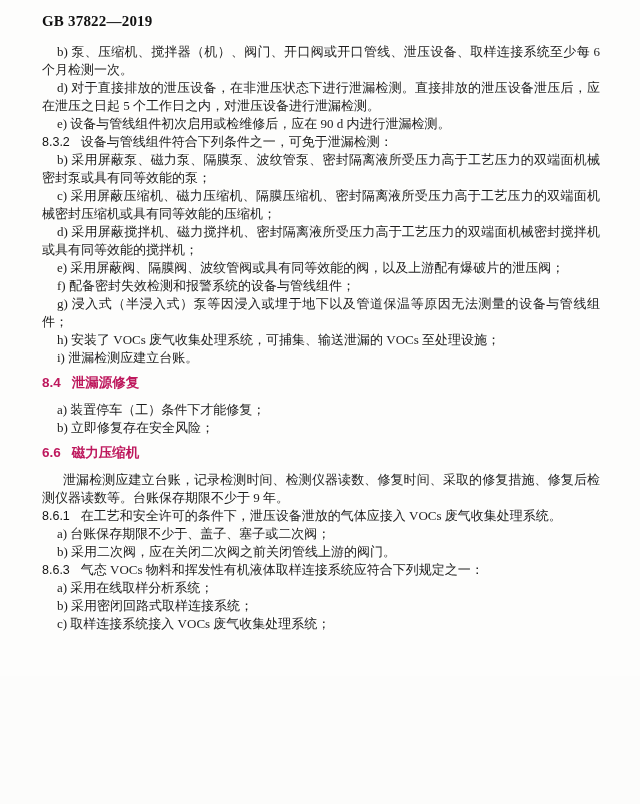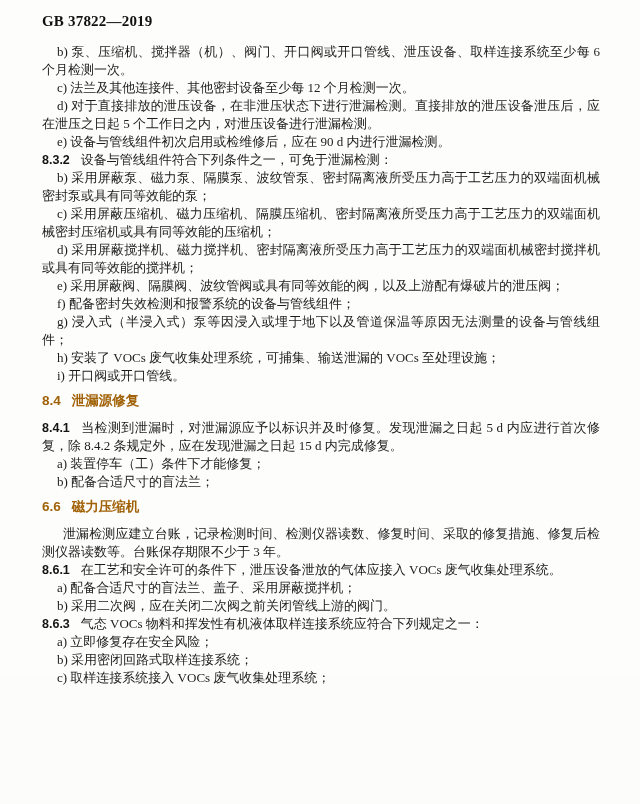--- a/index.html
+++ b/index.html
@@ -36,79 +36,77 @@
     text-indent: 15px;
   }
   p.para {
     text-indent: 21px;
   }
   p.clause {
     text-indent: 0;
   }
   .clause-num {
     font-family: "Liberation Sans", "DejaVu Sans", sans-serif;
-    font-weight: 700;
+    font-weight: 400;
     font-size: 12.5px;
     color: #141414;
     margin-right: 11px;
     white-space: nowrap;
   }
   h2.heading {
     margin: 7px 0 9px 0;
     font-size: 13.5px;
     font-weight: bold;
-    color: #a16207;
+    color: #be185d;
     line-height: 18px;
     font-family: "Liberation Sans", "DejaVu Sans", sans-serif;
   }
   h2.heading .heading-num {
     font-family: "Liberation Sans", "DejaVu Sans", sans-serif;
     margin-right: 11px;
   }
 </style>
 </head>
 <body>
 
 <div class="page">
   <div class="doc-header">GB 37822—2019</div>
 
   <div class="doc-body">
     <p class="li">b) 泵、压缩机、搅拌器（机）、阀门、开口阀或开口管线、泄压设备、取样连接系统至少每 6 个月检测一次。</p>
-    <p class="li">c) 法兰及其他连接件、其他密封设备至少每 12 个月检测一次。</p>
     <p class="li">d) 对于直接排放的泄压设备，在非泄压状态下进行泄漏检测。直接排放的泄压设备泄压后，应在泄压之日起 5 个工作日之内，对泄压设备进行泄漏检测。</p>
     <p class="li">e) 设备与管线组件初次启用或检维修后，应在 90 d 内进行泄漏检测。</p>
 
     <p class="clause"><span class="clause-num">8.3.2</span><span>设备与管线组件符合下列条件之一，可免于泄漏检测：</span></p>
 
     <p class="li">b) 采用屏蔽泵、磁力泵、隔膜泵、波纹管泵、密封隔离液所受压力高于工艺压力的双端面机械密封泵或具有同等效能的泵；</p>
     <p class="li">c) 采用屏蔽压缩机、磁力压缩机、隔膜压缩机、密封隔离液所受压力高于工艺压力的双端面机械密封压缩机或具有同等效能的压缩机；</p>
     <p class="li">d) 采用屏蔽搅拌机、磁力搅拌机、密封隔离液所受压力高于工艺压力的双端面机械密封搅拌机或具有同等效能的搅拌机；</p>
     <p class="li">e) 采用屏蔽阀、隔膜阀、波纹管阀或具有同等效能的阀，以及上游配有爆破片的泄压阀；</p>
     <p class="li">f) 配备密封失效检测和报警系统的设备与管线组件；</p>
     <p class="li">g) 浸入式（半浸入式）泵等因浸入或埋于地下以及管道保温等原因无法测量的设备与管线组件；</p>
     <p class="li">h) 安装了 VOCs 废气收集处理系统，可捕集、输送泄漏的 VOCs 至处理设施；</p>
-    <p class="li">i) 开口阀或开口管线。</p>
+    <p class="li">i) 泄漏检测应建立台账。</p>
 
     <h2 class="heading"><span class="heading-num">8.4</span><span>泄漏源修复</span></h2>
 
-    <p class="clause"><span class="clause-num">8.4.1</span><span>当检测到泄漏时，对泄漏源应予以标识并及时修复。发现泄漏之日起 5 d 内应进行首次修复，除 8.4.2 条规定外，应在发现泄漏之日起 15 d 内完成修复。</span></p>
 
     <p class="li">a) 装置停车（工）条件下才能修复；</p>
-    <p class="li">b) 配备合适尺寸的盲法兰；</p>
+    <p class="li">b) 立即修复存在安全风险；</p>
 
     <h2 class="heading"><span class="heading-num">6.6</span><span>磁力压缩机</span></h2>
 
-    <p class="para">泄漏检测应建立台账，记录检测时间、检测仪器读数、修复时间、采取的修复措施、修复后检测仪器读数等。台账保存期限不少于 3 年。</p>
+    <p class="para">泄漏检测应建立台账，记录检测时间、检测仪器读数、修复时间、采取的修复措施、修复后检测仪器读数等。台账保存期限不少于 9 年。</p>
 
 
     <p class="clause"><span class="clause-num">8.6.1</span><span>在工艺和安全许可的条件下，泄压设备泄放的气体应接入 VOCs 废气收集处理系统。</span></p>
 
-    <p class="li">a) 配备合适尺寸的盲法兰、盖子、采用屏蔽搅拌机；</p>
+    <p class="li">a) 台账保存期限不少于、盖子、塞子或二次阀；</p>
     <p class="li">b) 采用二次阀，应在关闭二次阀之前关闭管线上游的阀门。</p>
 
     <p class="clause"><span class="clause-num">8.6.3</span><span>气态 VOCs 物料和挥发性有机液体取样连接系统应符合下列规定之一：</span></p>
 
-    <p class="li">a) 立即修复存在安全风险；</p>
+    <p class="li">a) 采用在线取样分析系统；</p>
     <p class="li">b) 采用密闭回路式取样连接系统；</p>
     <p class="li">c) 取样连接系统接入 VOCs 废气收集处理系统；</p>
 
   </div>
 </div>
 
 </body></html>

